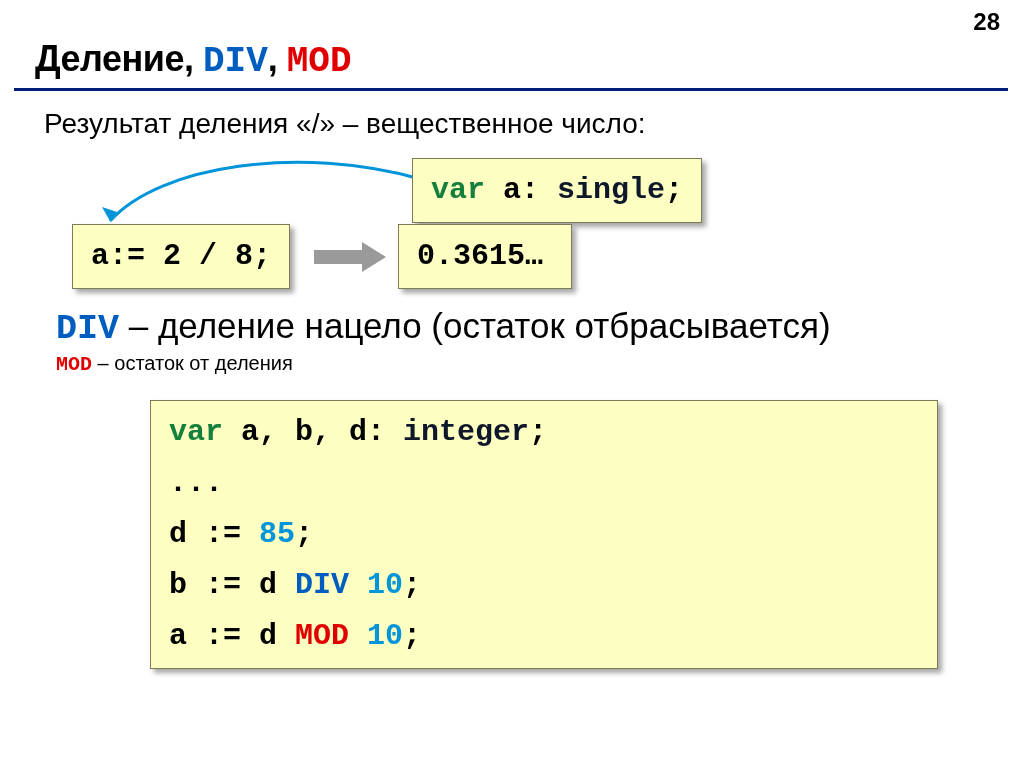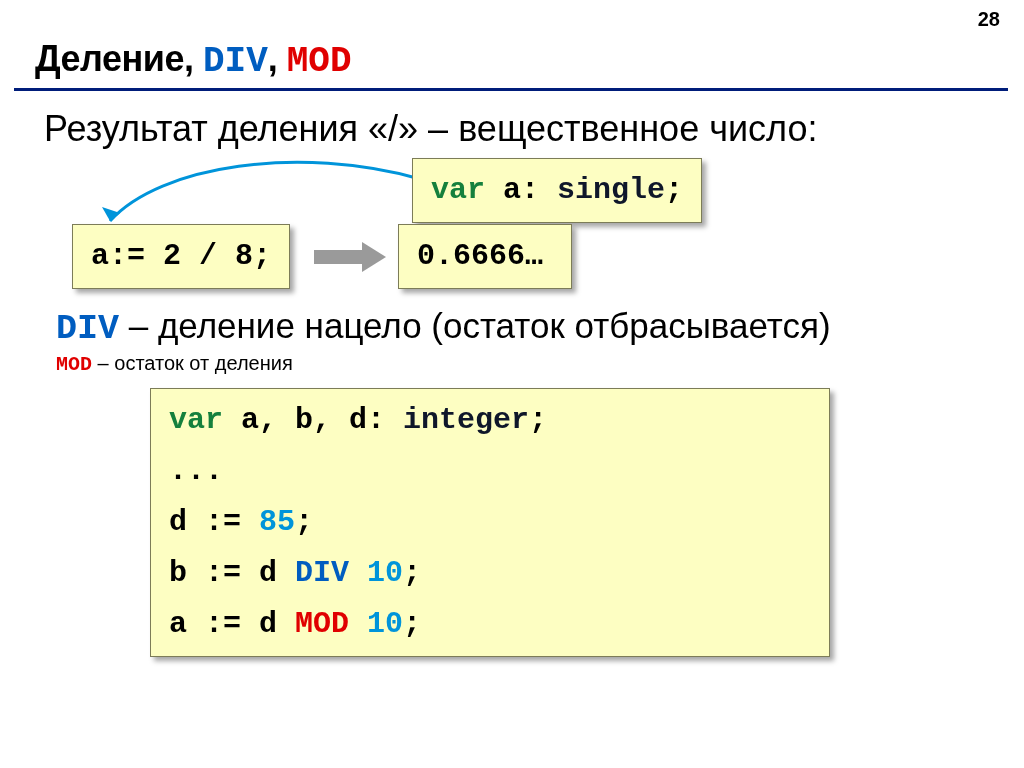--- a/index.html
+++ b/index.html
@@ -8,21 +8,21 @@
     height: 768px;
     background: #ffffff;
     font-family: Arial, Helvetica, sans-serif;
     position: relative;
     overflow: hidden;
   }
   .page-num {
     position: absolute;
     top: 8px;
     right: 24px;
-    font-size: 20px;
+    font-size: 24px;
     font-weight: bold;
     color: #000;
   }
   .title {
     position: absolute;
     top: 38px;
     left: 24px;
     font-size: 36px;
     font-weight: bold;
     color: #000;
@@ -37,21 +37,21 @@
     top: 88px;
     left: 14px;
     width: 994px;
     height: 3px;
     background: #001d7a;
   }
   .subtitle {
     position: absolute;
     top: 108px;
     left: 44px;
-    font-size: 36px;
+    font-size: 28px;
     color: #000;
   }
 
   .codebox {
     position: absolute;
     background: #fdfec2;
     border: 1.5px solid #7c7c58;
     box-shadow: 4px 4px 5px rgba(0,0,0,.35);
     font-family: "Courier New", monospace;
     font-weight: bold;
@@ -62,21 +62,21 @@
   }
   .codebox .var   { color: #15803d; }
   .codebox .type  { color: #0f172a; }
   .codebox .num   { color: #0094da; }
   .codebox .op    { color: #005dc0; } 
   .codebox .op2   { color: #e00000; } 
 
   #box-var-a { top: 158px; left: 412px; }
   #box-assign { top: 224px; left: 72px; }
   #box-result { top: 224px; left: 398px; width: 174px; }
-  #box-big    { top: 388px; left: 150px; width: 680px; }
+  #box-big    { top: 400px; left: 150px; width: 788px; }
 
   .arrow-thick {
     position: absolute;
     top: 244px;
     left: 314px;
     width: 80px;
     height: 26px;
   }
   .arrow-shaft {
     position: absolute;
@@ -138,21 +138,21 @@
 
 <div id="box-var-a" class="codebox"><span class="var">var</span><span> a: </span><span class="type">single</span><span>;</span></div>
 
 <div id="box-assign" class="codebox">a:= 2 / 8;</div>
 
 <div class="arrow-thick">
   <div class="arrow-shaft"></div>
   <div class="arrow-head"></div>
 </div>
 
-<div id="box-result" class="codebox">0.6666…</div>
+<div id="box-result" class="codebox">0.3615…</div>
 
 <div class="def-div">
   <span class="kw-mono c-blue">DIV</span><span> – деление нацело (остаток отбрасывается)</span>
 </div>
 <div class="def-mod">
   <span class="kw-mono c-red">MOD</span><span> – остаток от деления</span>
 </div>
 
 <div id="box-big" class="codebox"><span class="var">var</span><span> a, b, d: </span><span class="type">integer</span><span>;</span>
 <span>...</span>

